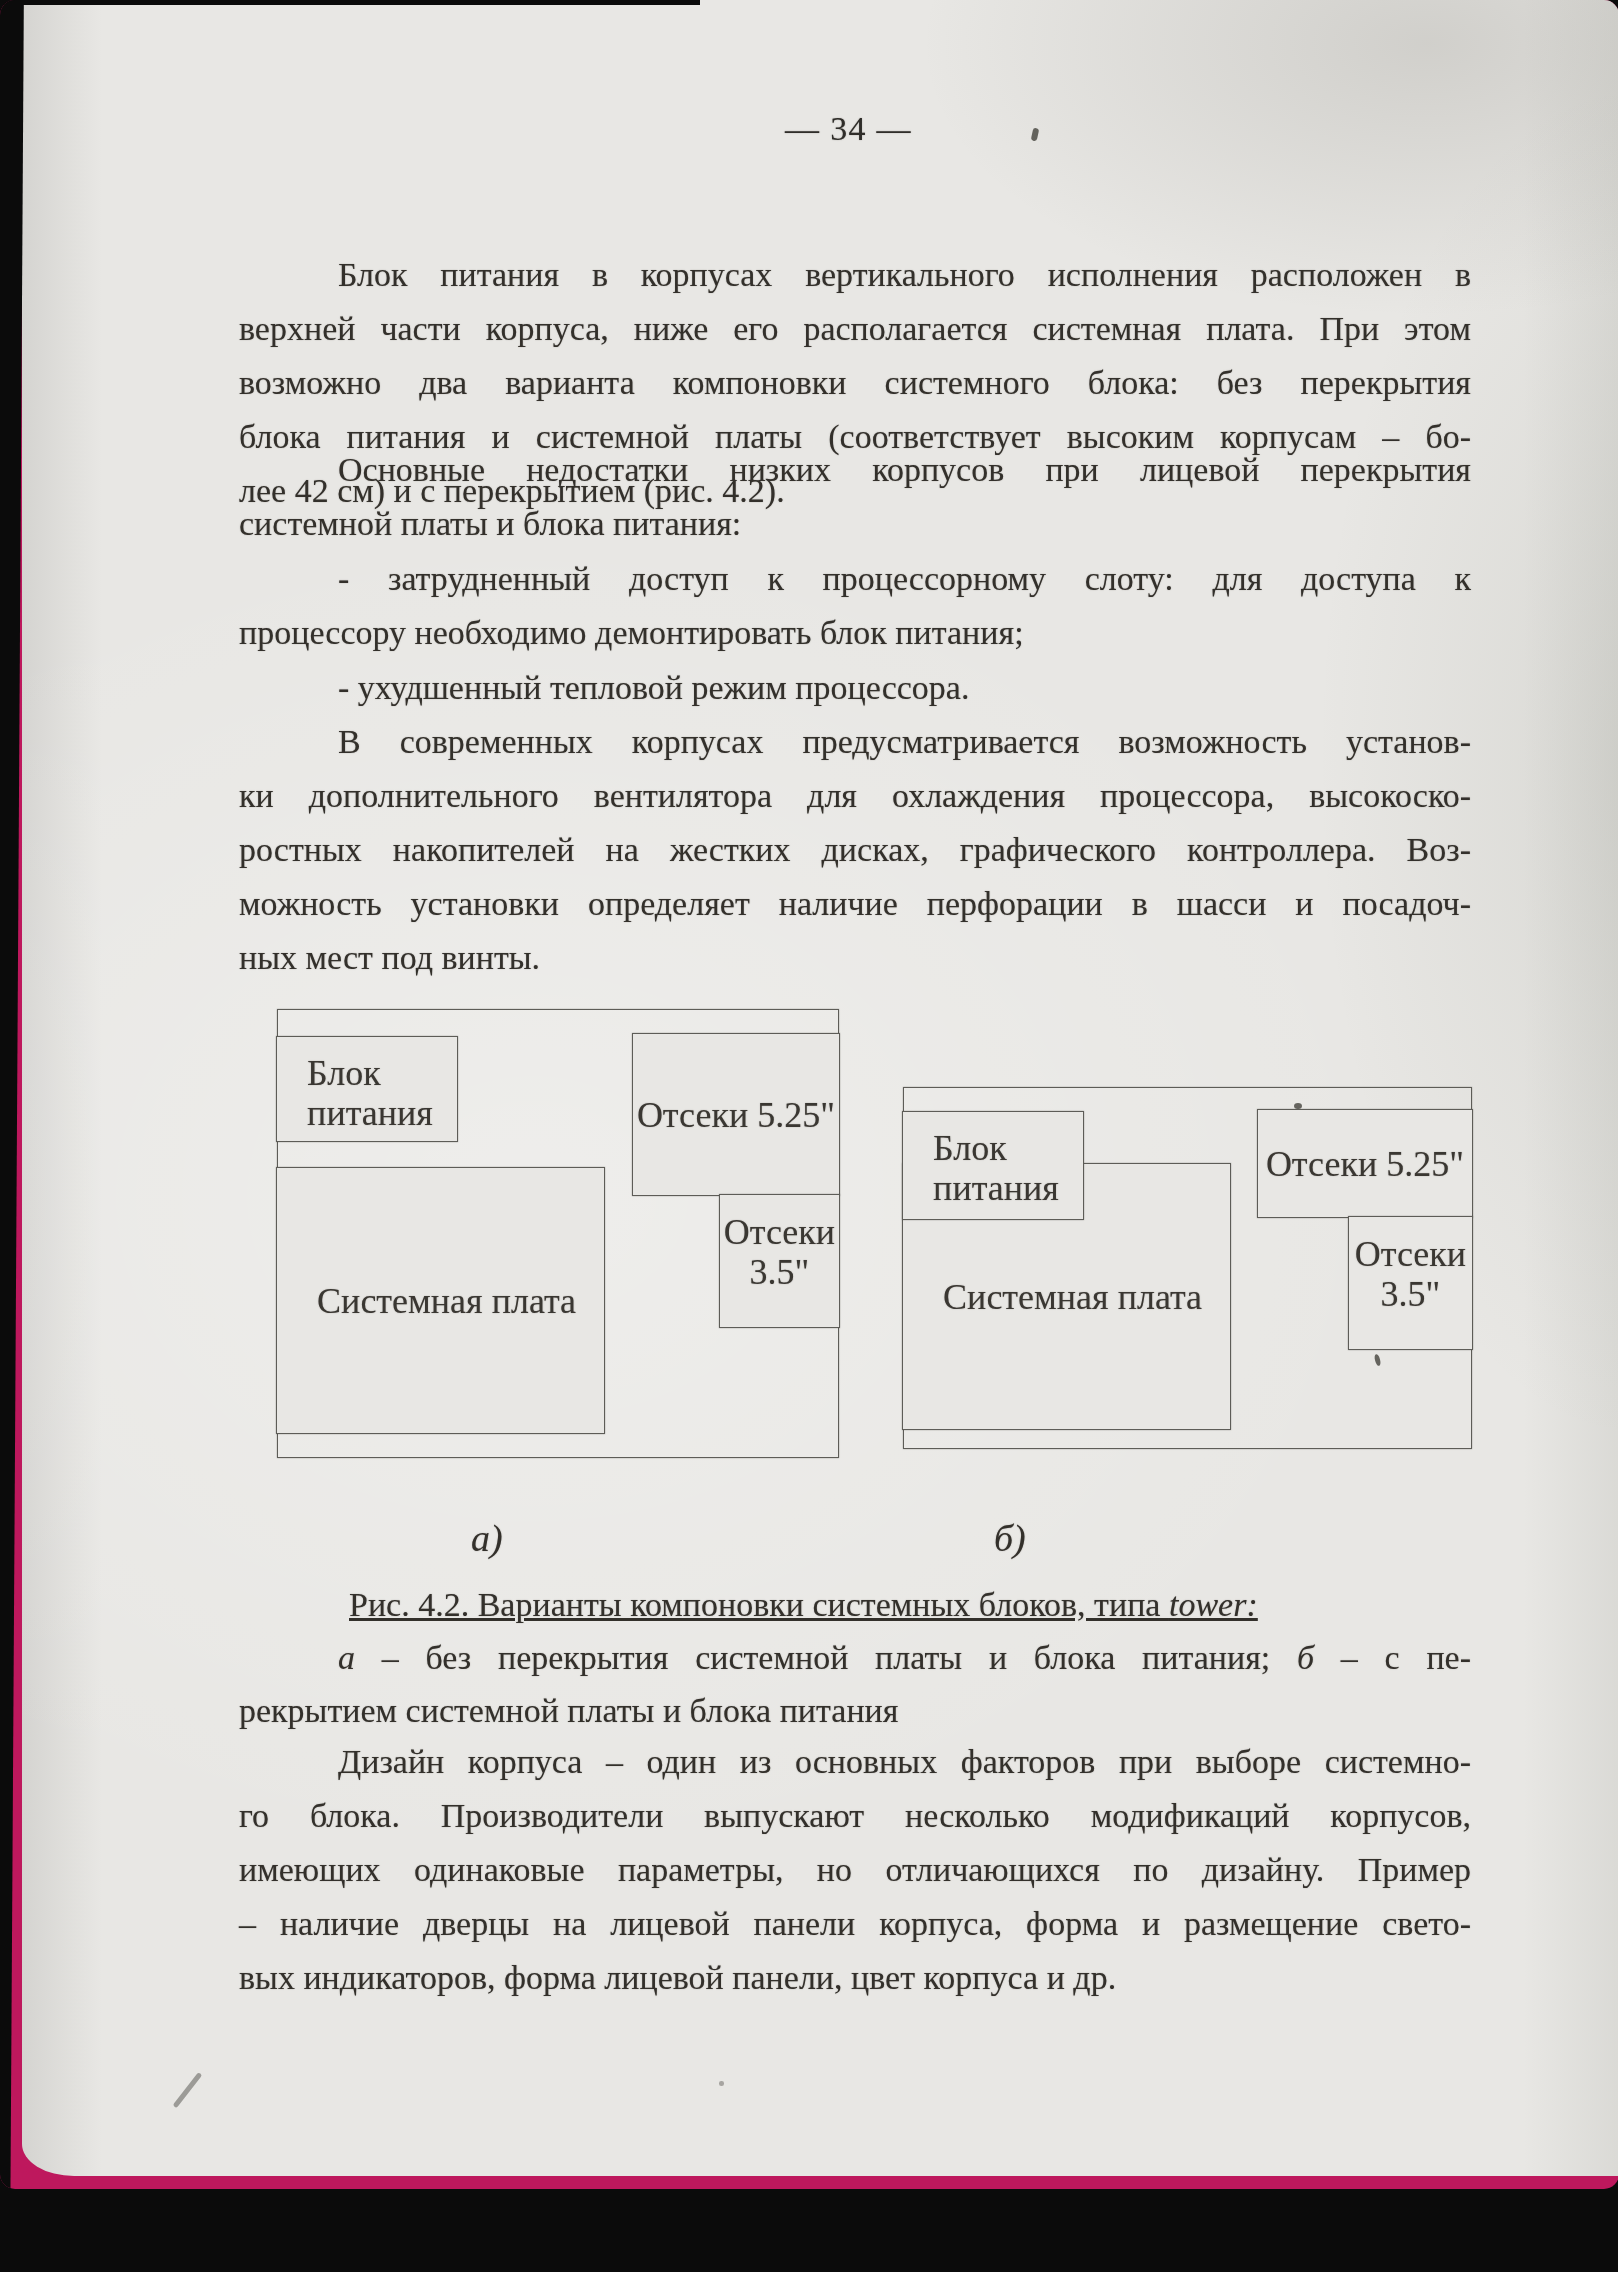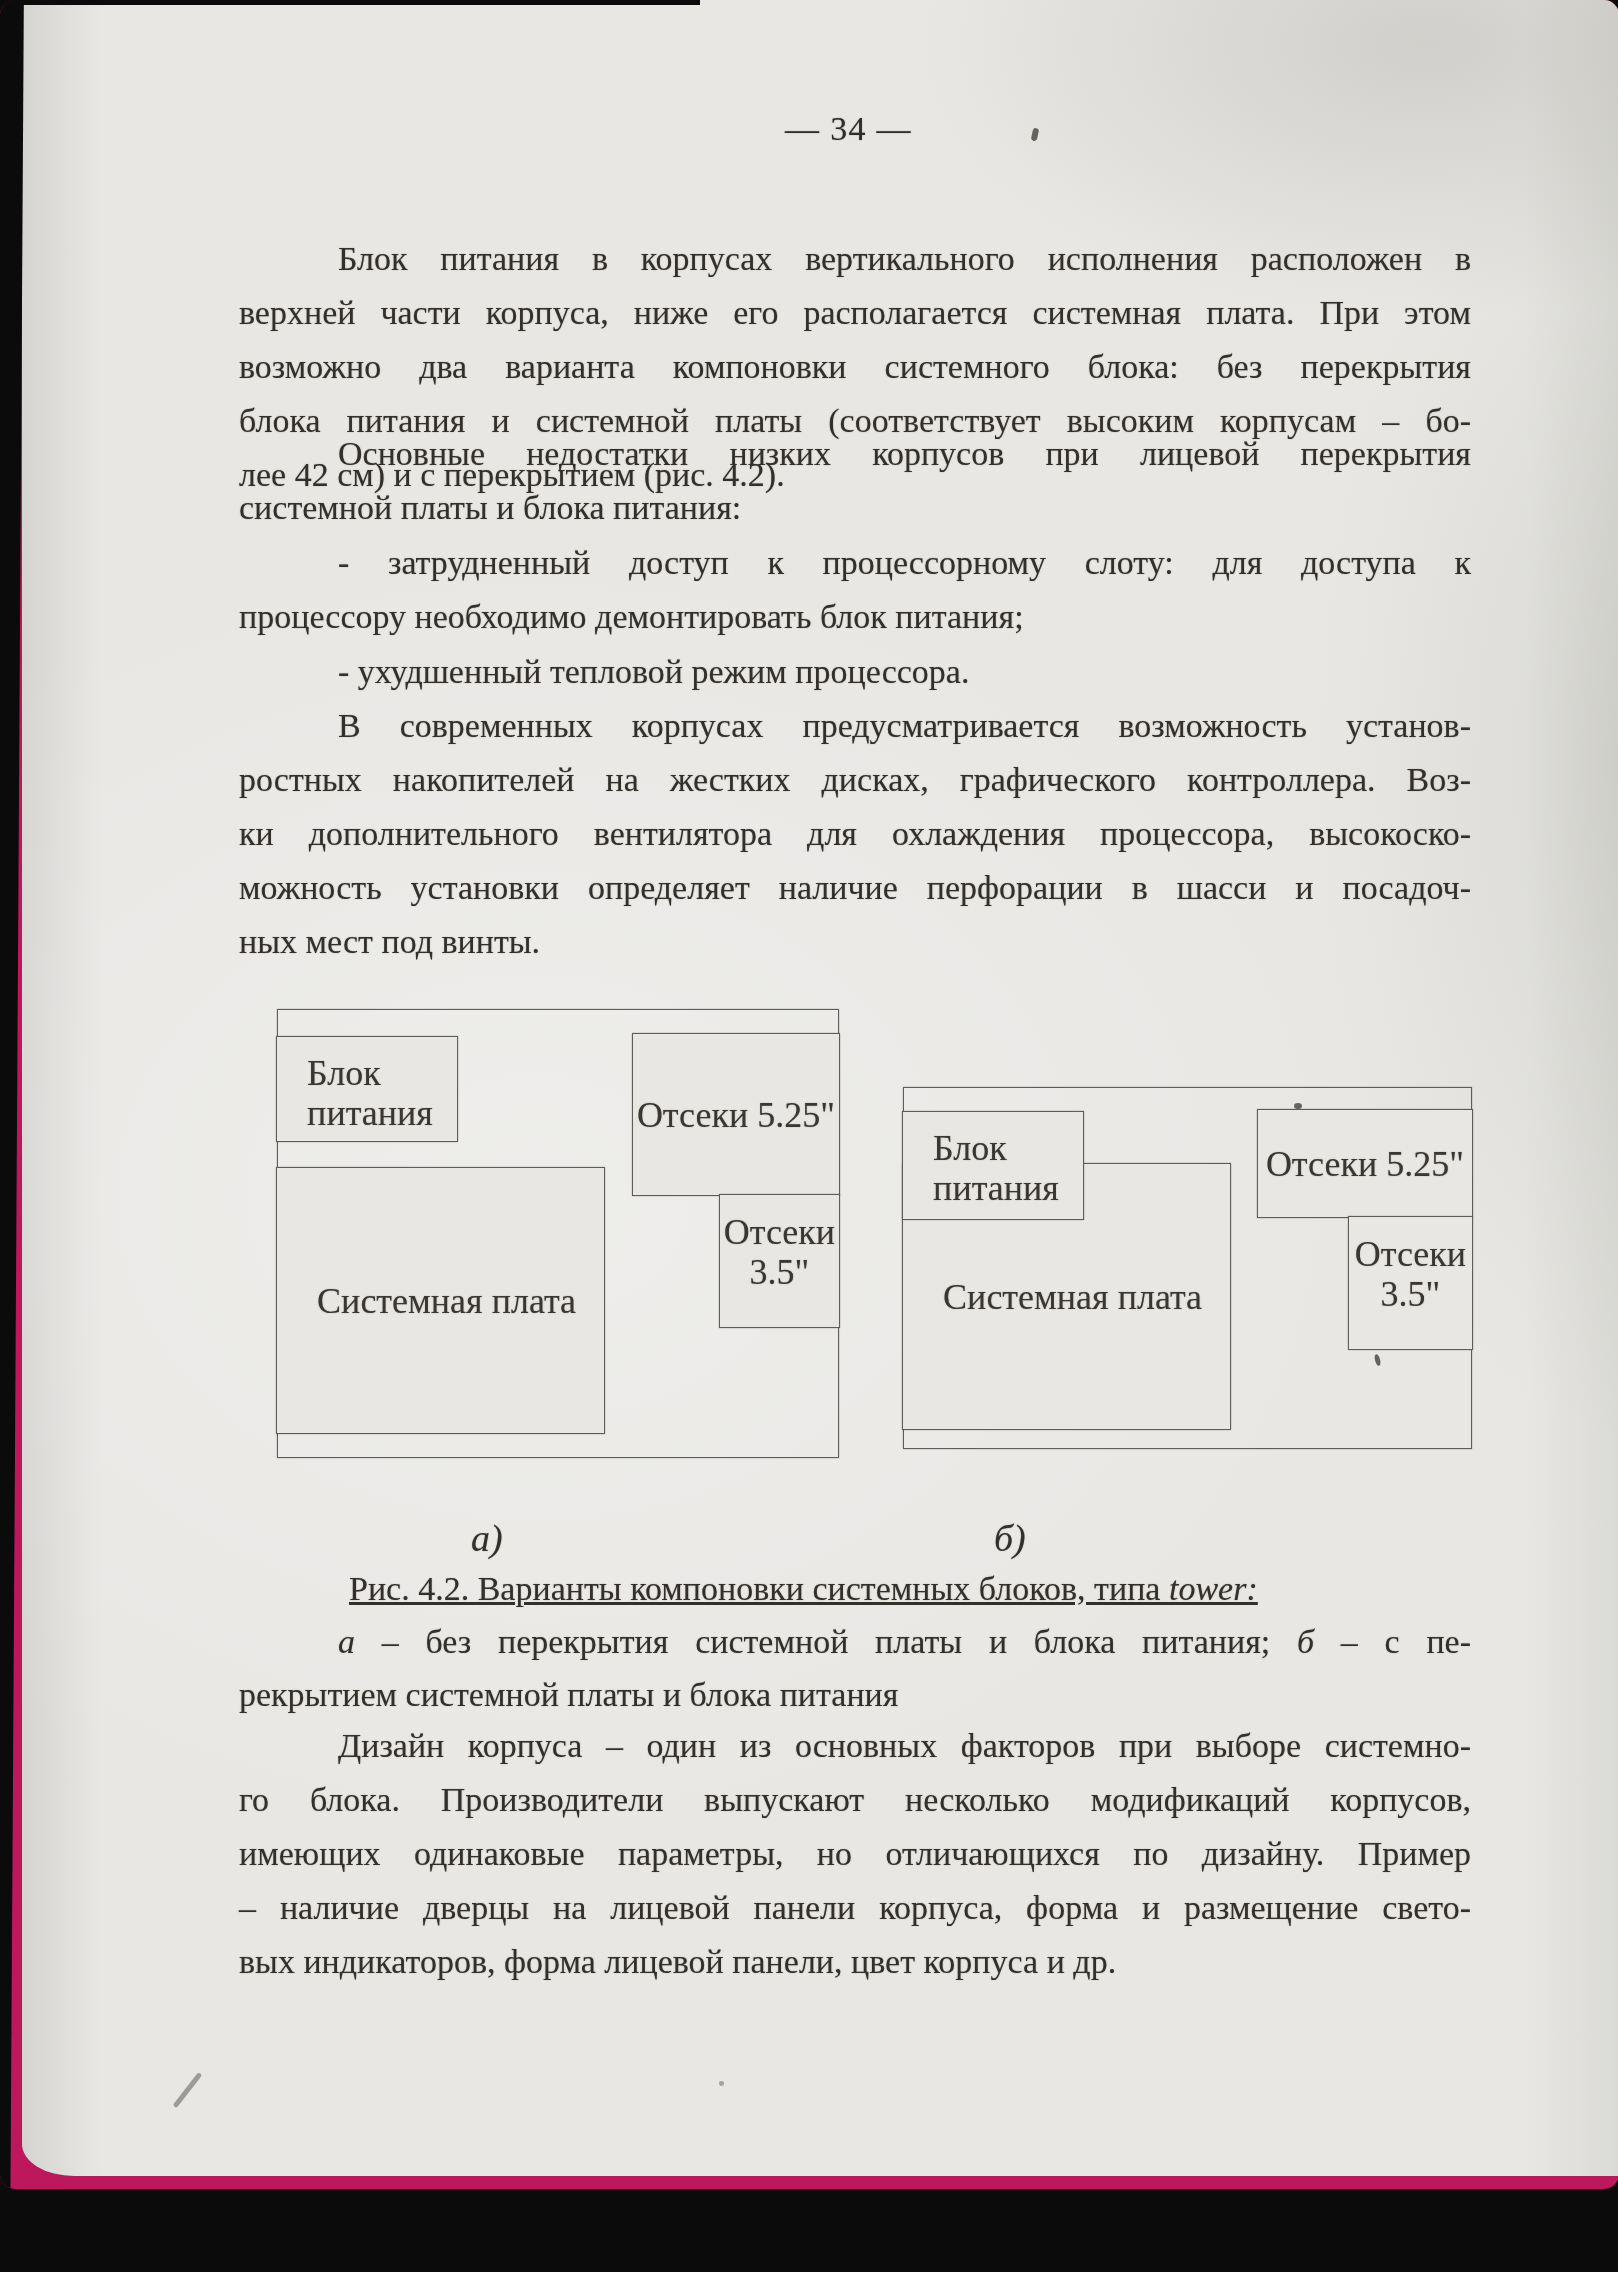--- a/index.html
+++ b/index.html
@@ -42,20 +42,21 @@
     position: absolute; left: 217px; width: 1219px; top: 110px;
     text-align: center;
     font-size: 34px; letter-spacing: 1.3px;
     color: #2f2d29;
     text-shadow: 0 0 1.3px rgba(55,50,45,0.45);
   }
   .para {
     position: absolute; left: 217px; width: 1232px;
     font-size: 34px; line-height: 54px;
     text-shadow: 0 0 1.3px rgba(55,50,45,0.40);
+    margin-top: 16px;
   }
   .tline { text-align: left; }
   .tline.jst { text-align: justify; text-align-last: justify; }
   .tline.ind { padding-left: 99px; }
   .tline.ind2 { padding-left: 110px; text-decoration: underline; }
   .cap { line-height: 53px; }
   .ital { font-style: italic; }
 
   
   .diag {
@@ -120,22 +121,22 @@
       <div class="tline ind jst">- затрудненный доступ к процессорному слоту: для доступа к</div>
       <div class="tline">процессору необходимо демонтировать блок питания;</div>
     </div>
 
     <div class="para" style="top:645px;">
       <div class="tline ind">- ухудшенный тепловой режим процессора.</div>
     </div>
 
     <div class="para" style="top:699px;">
       <div class="tline ind jst">В современных корпусах предусматривается возможность установ-</div>
+      <div class="tline jst">ки дополнительного вентилятора для охлаждения процессора, высокоско-</div>
       <div class="tline jst">ростных накопителей на жестких дисках, графического контроллера. Воз-</div>
-      <div class="tline jst">ки дополнительного вентилятора для охлаждения процессора, высокоско-</div>
       <div class="tline jst">можность установки определяет наличие перфорации в шасси и посадоч-</div>
       <div class="tline">ных мест под винты.</div>
     </div>
 
     <div class="diag" style="left:255px; top:1009px; width:562px; height:449px;">
       <div class="fbox psu" style="left:-1.9px; top:26px; width:182px; height:106px;">
         <div>Блок</div>
         <div>питания</div>
       </div>
       <div class="fbox mb" style="left:-1.9px; top:157px; width:329px; height:267px;">

